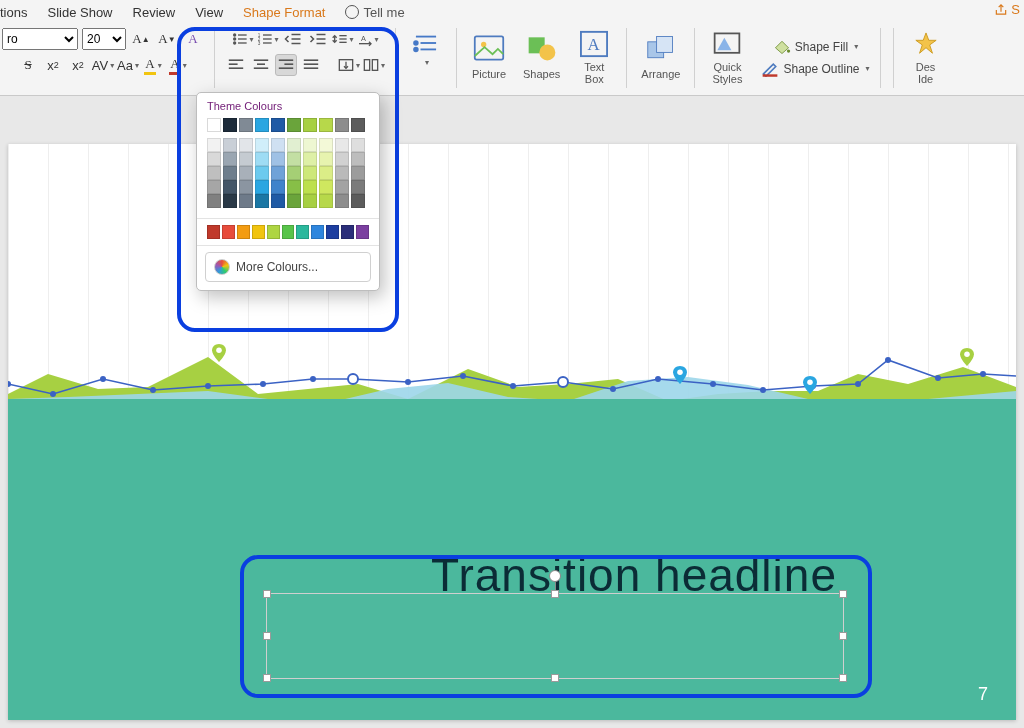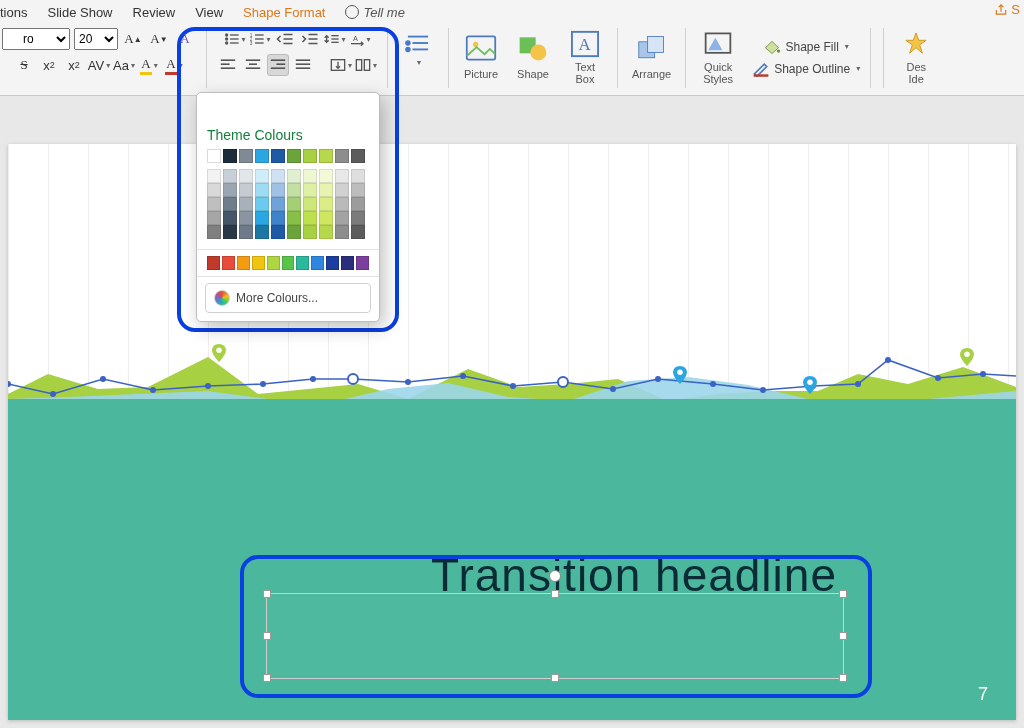--- a/index.html
+++ b/index.html
@@ -18,21 +18,21 @@
   .menubar {
     display: flex;
     align-items: center;
     gap: 20px;
     padding: 4px 0 4px 0;
     background: #f4f4f4;
     height: 24px;
     font-size: 13px;
   }
   .menubar .tab.orange { color: #d9781a; }
-  .menubar .tellme { display:flex; align-items:flex-start; gap:4px; color:#555;font-style:italic;}
+  .menubar .tellme { display:flex; align-items:flex-start; gap:4px; color:#555;}
   .menubar .tellme .bulb {
      width:14px;height:14px;border-radius:50%;
      border:1.3px solid #555; display:inline-block; position:relative;
   }
 
   
   .share-frag { position:absolute; top:2px; right:4px; color:#d9781a; display:flex; align-items:center; gap:3px;}
   .share-frag svg{width:14px;height:14px;}
 
   
@@ -55,40 +55,40 @@
     border-radius:3px;
   }
   .iconbtn.active { background:#d8d8d8; border:1px solid #bbb;}
   .dd { font-size:8px; color:#666; margin-left:2px;}
   .bigicon { width:36px;height:36px; display:flex; align-items:center; justify-content:center;}
 
   .txtlink { font-size:12px; color:#444; display:flex; align-items:center; gap:4px;}
 
   
   .fontbox { display:flex; align-items:center;gap:4px;}
-  select.fontname{ width:68px;height:22px;font-size:12px;padding-left:16px;}
+  select.fontname{ width:76px;height:22px;font-size:12px;}
   select.fontsize{ width:44px;height:22px;font-size:12px;}
 
   
   .hl {
     position:absolute; border:4px solid #0a3fe0; border-radius:18px;
     pointer-events:none;
   }
   .hl1 { left:177px; top:27px; width:222px; height:305px;}
   .hl2 { left:240px; top:555px; width:632px; height:143px;}
 
   
   .colorpanel {
     position:absolute; left:196px; top:92px; width:184px;
     background:#fff; border:1px solid #bdbdbd; border-radius:5px;
     box-shadow: 4px 6px 18px rgba(0,0,0,.25);
     padding-bottom:4px;
     z-index:20;
   }
-  .colorpanel .title{ font-size:14px; padding:7px 10px 6px; color:#15803d;margin-top:27px;}
+  .colorpanel .title{ font-size:11px; padding:7px 10px 6px; color:#701a75;}
   .swatchrow { display:flex; gap:2px; padding:0 10px;}
   .swatchrow .sw { width:14px;height:14px; border:1px solid rgba(0,0,0,.15); }
   .shadeblock { padding:6px 10px 4px;}
   .shadecol { display:flex; flex-direction:column; gap:0;}
   .shadecol .sw { width:14px;height:14px; border:1px solid rgba(0,0,0,.1);}
   .shadegrid{display:flex;gap:2px;}
   .hr{height:1px;background:#e3e3e3;margin:6px 0;}
   .morebtn{
     margin:4px 8px 4px; padding:6px 8px; border:1px solid #d0d0d0;
     border-radius:4px; font-size:12px; display:flex; align-items:center; gap:6px;
@@ -347,21 +347,21 @@
     <span class="caption">Picture</span>
   </div>
 
   <div class="btncol">
     <span class="bigicon">
       <svg width="32" height="28" viewBox="0 0 36 30">
           <rect x="3" y="3" width="18" height="18" fill="#6bbf56"></rect>
           <circle cx="24" cy="20" r="9" fill="#f3c34a"></circle>
         </svg>
     </span>
-    <span class="caption">Shape</span>
+    <span class="caption">Shapes</span>
   </div>
 
   <div class="btncol">
     <span class="bigicon">
       <svg width="30" height="28" viewBox="0 0 32 30" fill="none" stroke="#4e7bbf" stroke-width="2">
           <rect x="2" y="2" width="28" height="26"></rect>
           <text x="9" y="21" font-size="18" fill="#4e7bbf" stroke="none" font-family="serif">A</text>
         </svg>
     </span>
     <span class="caption"><span>Text</span><br><span>Box</span></span>

